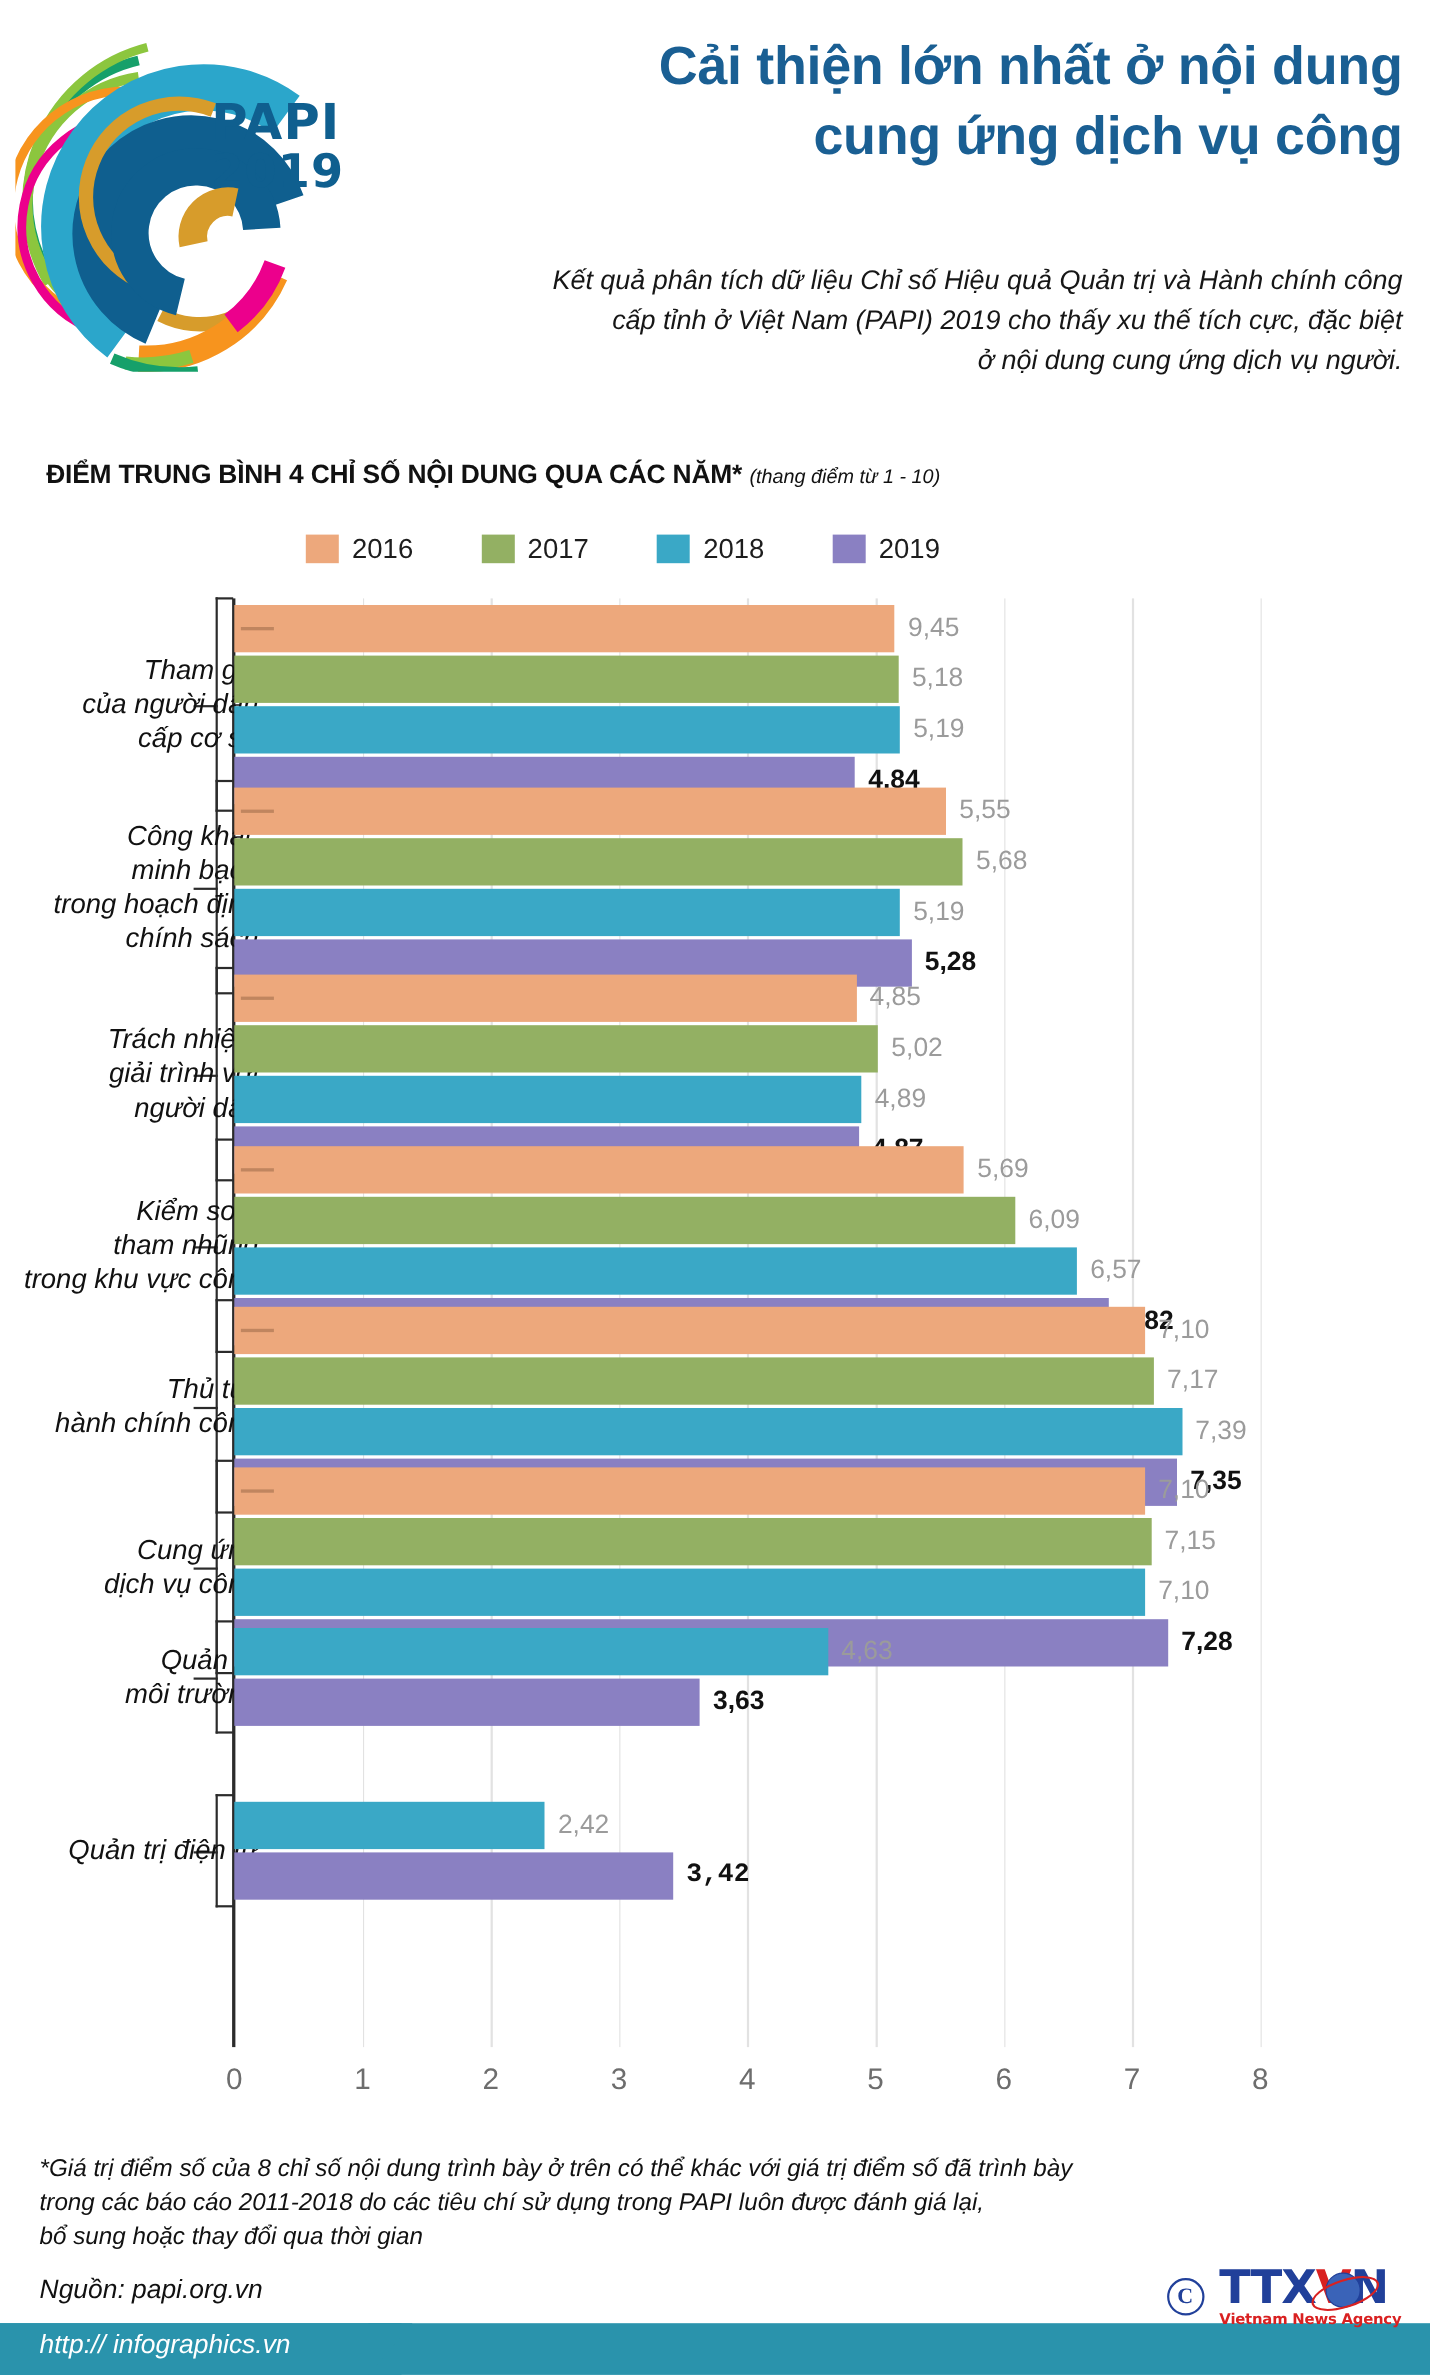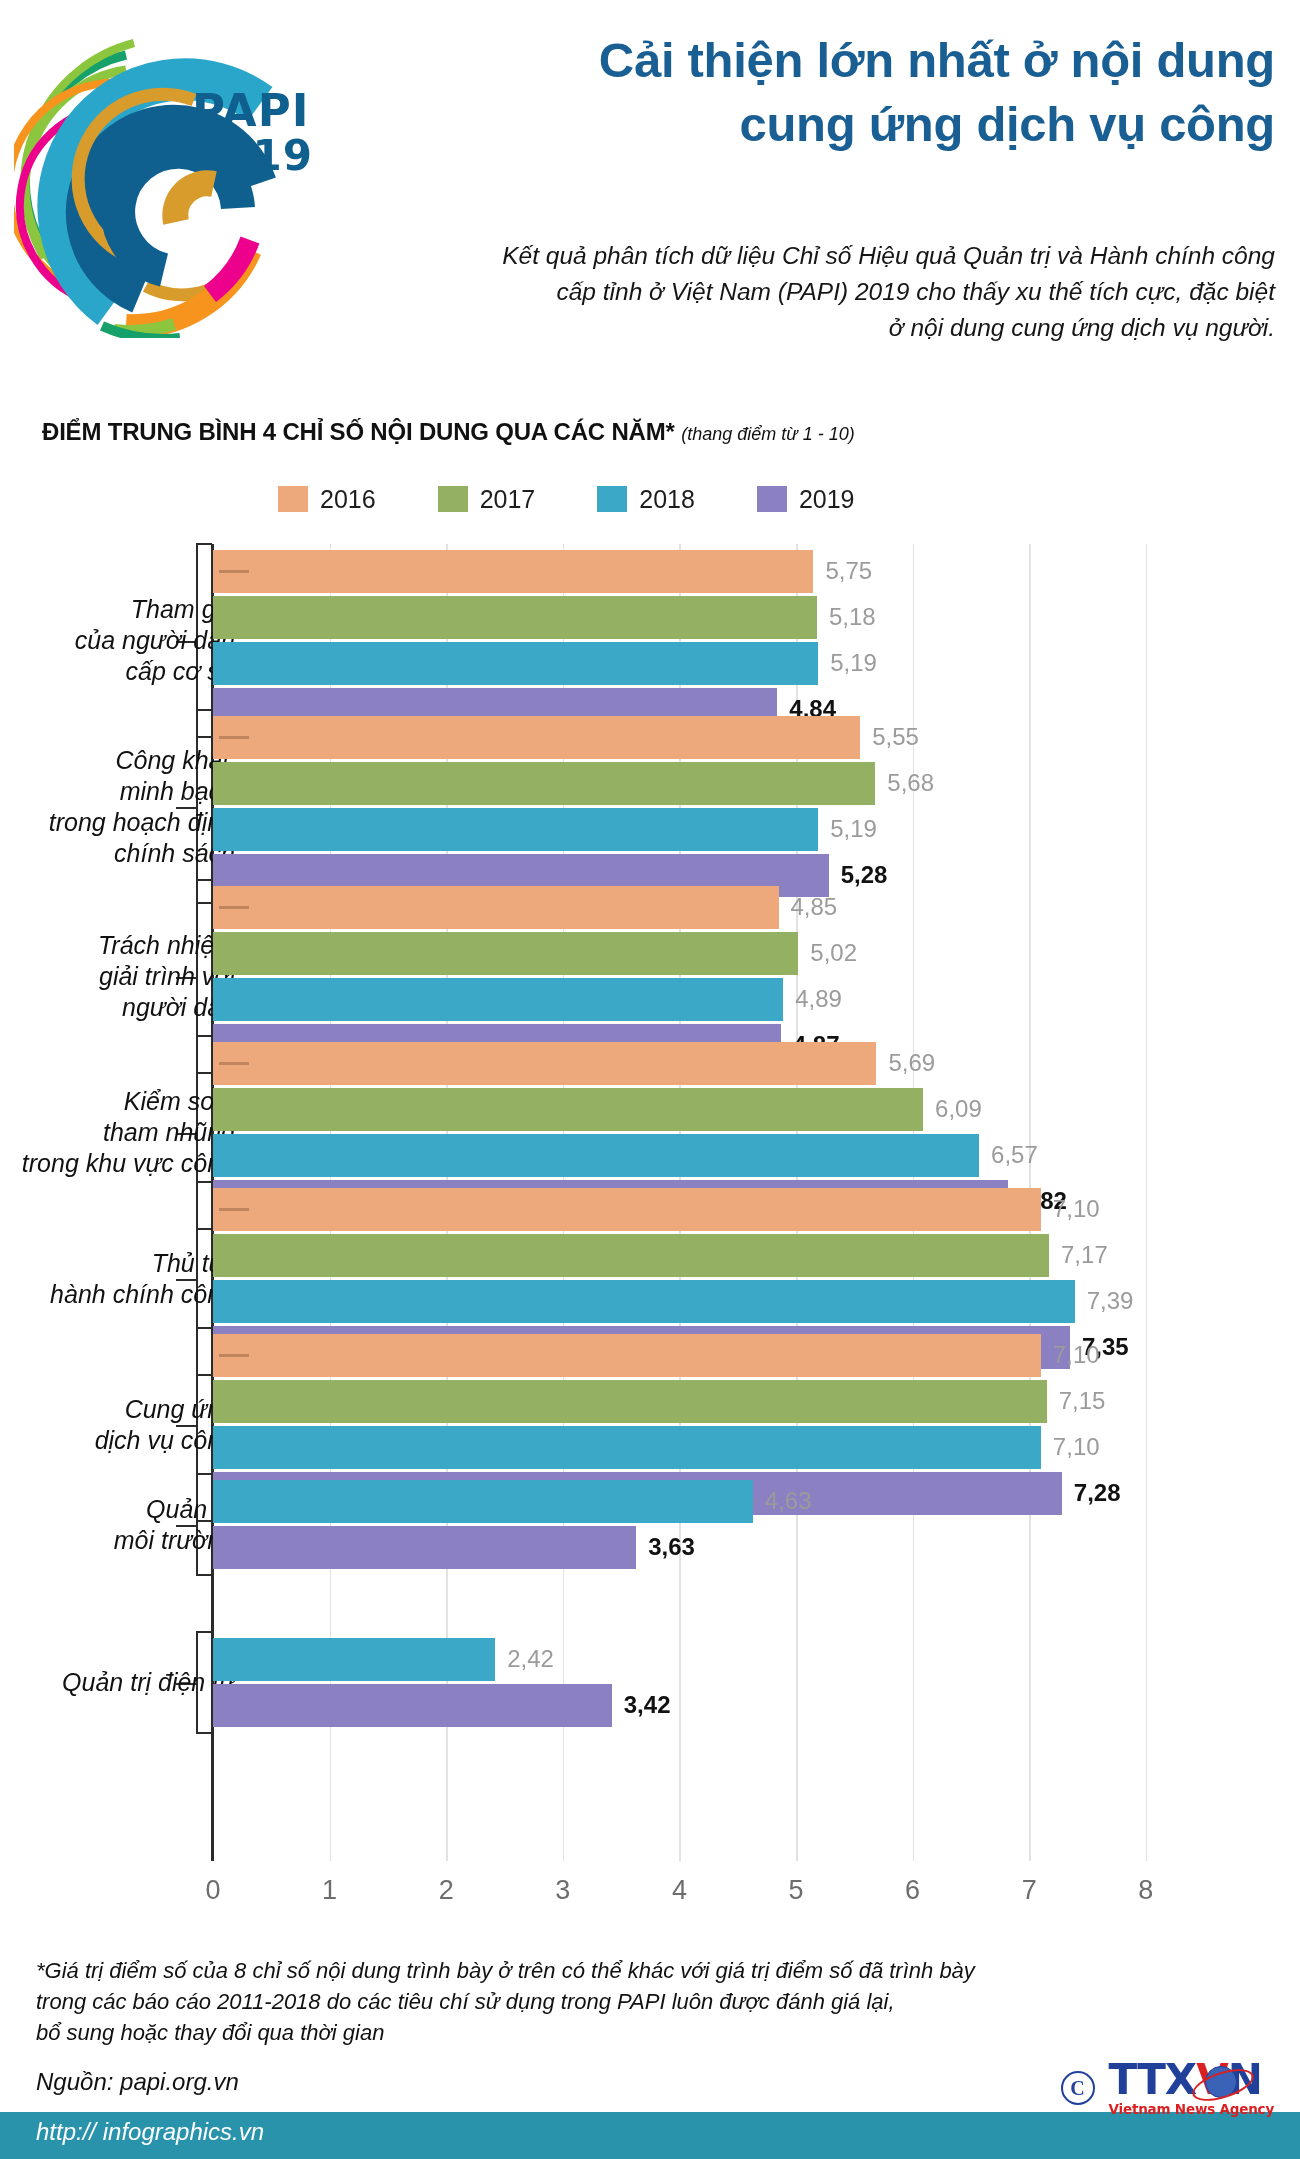--- a/index.html
+++ b/index.html
@@ -179,21 +179,21 @@
     <div class="group">
       <div class="bracket" style="top: 5px; height: 195px;"></div>
       <div class="bracket-tick" style="top: 102.5px;"></div>
       <div class="grp-label" style="top: 56px;">
         <span>Tham gia</span>
         <span>của người dân</span>
         <span>cấp cơ sở</span>
       </div>
       <div class="bar" style="top: 12px; width: 600.49px; background: rgb(237, 168, 124);"></div>
       <div class="tickmark" style="top: 32px; left: 219px;"></div>
-      <div class="val light" style="left: 825.49px; top: 18.5px;">5,75</div>
+      <div class="val light" style="left: 825.49px; top: 18.5px;">9,45</div>
       <div class="bar" style="top: 58px; width: 603.988px; background: rgb(147, 176, 99);"></div>
       <div class="val light" style="left: 828.988px; top: 64.5px;">5,18</div>
       <div class="bar" style="top: 104px; width: 605.154px; background: rgb(58, 168, 198);"></div>
       <div class="val light" style="left: 830.154px; top: 110.5px;">5,19</div>
       <div class="bar" style="top: 150px; width: 564.344px; background: rgb(138, 128, 194);"></div>
       <div class="val dark" style="left: 789.344px; top: 156.5px;">4,84</div>
     </div>
     <div class="group">
       <div class="bracket" style="top: 171px; height: 195px;"></div>
       <div class="bracket-tick" style="top: 268.5px;"></div>
@@ -297,21 +297,21 @@
     </div>
     <div class="group">
       <div class="bracket" style="top: 1093px; height: 103px;"></div>
       <div class="bracket-tick" style="top: 1144.5px;"></div>
       <div class="grp-label" style="top: 1129px;">
         <span>Quản trị điện tử</span>
       </div>
       <div class="bar" style="top: 1100px; width: 282.172px; background: rgb(58, 168, 198);"></div>
       <div class="val light" style="left: 507.172px; top: 1106.5px;">2,42</div>
       <div class="bar" style="top: 1146px; width: 398.772px; background: rgb(138, 128, 194);"></div>
-      <div class="val dark" style="left: 623.772px; top: 1152.5px;">3,42</div>
+      <div class="val dark" style="left: 623.772px; top: 1152.5px; font-family: Liberation Mono, monospace;">3,42</div>
     </div>
   </div>
 
 <div id="xaxis">
     <div class="xtick" style="left: 213px;">0</div>
     <div class="xtick" style="left: 329.6px;">1</div>
     <div class="xtick" style="left: 446.2px;">2</div>
     <div class="xtick" style="left: 562.8px;">3</div>
     <div class="xtick" style="left: 679.4px;">4</div>
     <div class="xtick" style="left: 796px;">5</div>

